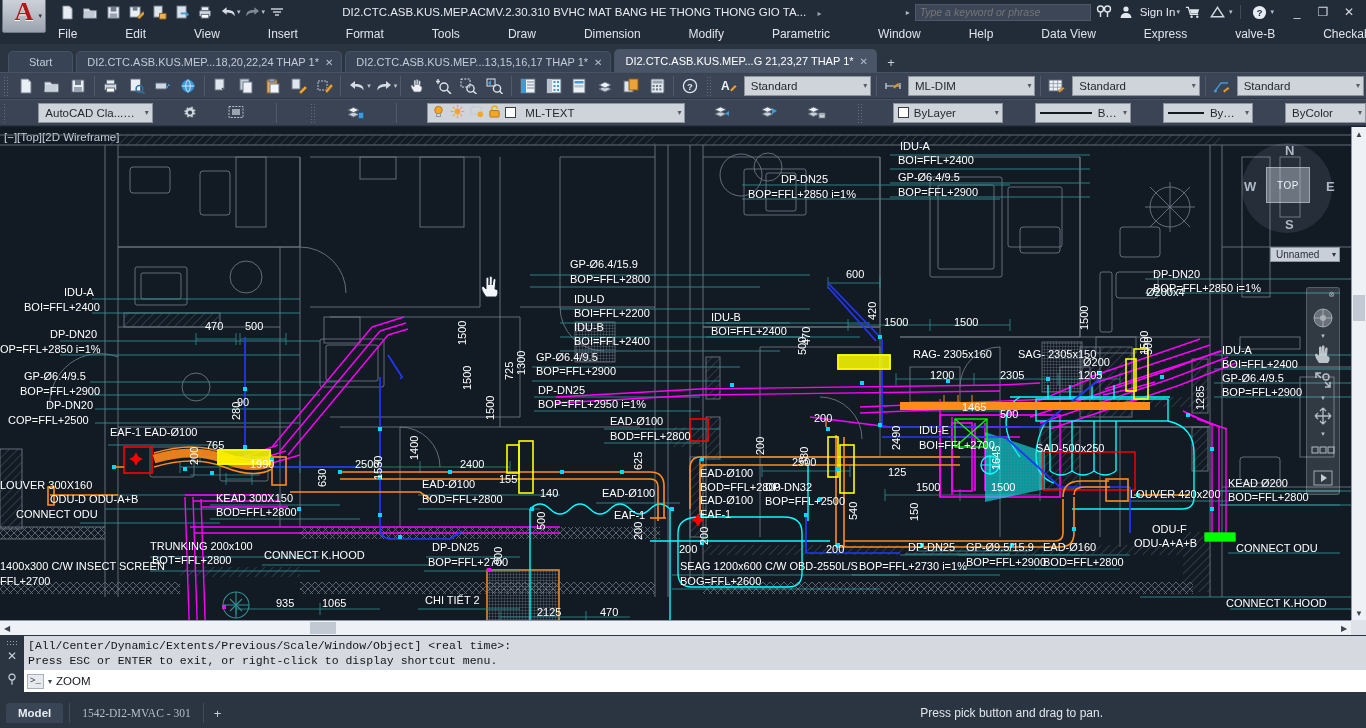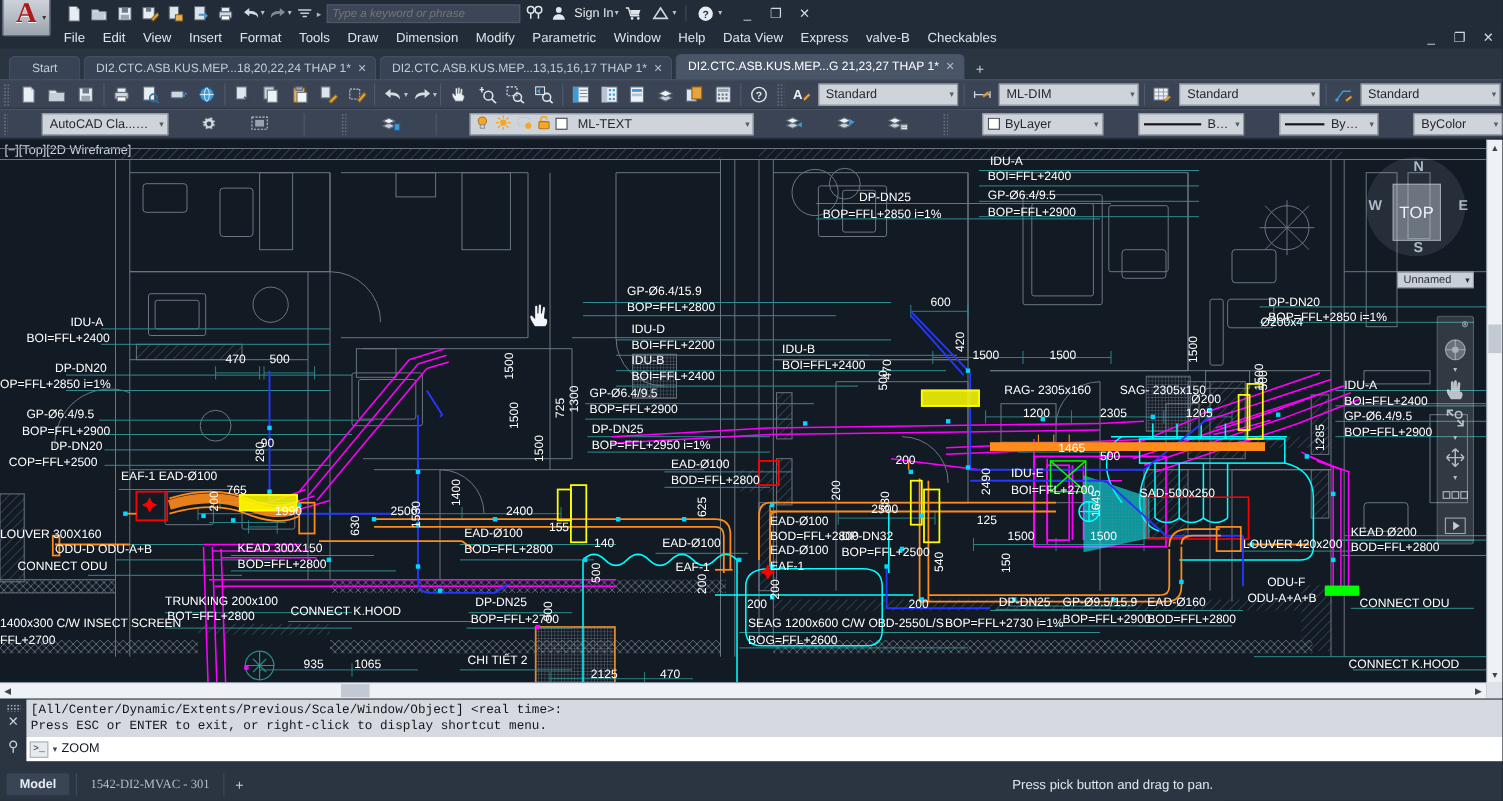--- a/index.html
+++ b/index.html
@@ -56,21 +56,21 @@
   .tright .ti{ width:20px; height:19px; display:flex; align-items:center; justify-content:center; }
   .signin{ color:#e7ebf1; font-size:11.5px; }
   .vsep{ width:1px; height:14px; background:#414b5b; margin:0 4px; }
   .wbtns{ display:flex; align-items:center; margin-left:6px; }
   .wbtn{ width:26px; height:22px; display:flex; align-items:center; justify-content:center;
          color:#d4dae3; font-size:12px; }
 
   
   .menubar{
     position:absolute; left:0; top:24px; width:1366px; height:20px;
-    background:#222b38; display:flex; align-items:center; padding-left:50px;
+    background:#222b38; display:flex; align-items:center; padding-left:50px;gap:32px;
   }
   .menuitem{
     padding:2px 8px; color:#dfe4eb; font-size:12px; white-space:nowrap; cursor:default;
   }
   .menubar-right{ margin-left:auto; display:flex; align-items:center; }
 
   
   .doctabs{
     position:absolute; left:0; top:47px; width:1366px; height:25px;
     background:#2b3441; display:flex; align-items:flex-end; padding-left:8px;
@@ -131,24 +131,24 @@
   }
   .cad-svg{ position:absolute; left:0; top:0; }
 
   
   .viewcube{ position:absolute; right:22px; top:8px; width:104px; height:104px; }
   .vc-ring{
     position:absolute; left:2px; top:8px; width:90px; height:90px; border-radius:50%;
     background:rgba(190,200,215,.12);
   }
   .vc-top{
-    position:absolute; left:26px; top:32px; width:44px; height:52px;
+    position:absolute; left:26px; top:32px; width:44px; height:36px;
     background:rgba(205,214,227,.42); border:1px solid rgba(225,232,240,.45);
     display:flex; align-items:center; justify-content:center;
-    font-size:15px; color:#eef2f7; letter-spacing:.5px;
+    font-size:10px; color:#eef2f7; letter-spacing:.5px;
   }
   .vc-n,.vc-s,.vc-e,.vc-w{ position:absolute; color:#aeb8c6; font-size:13px; font-weight:bold; }
   .vc-n{ left:45px; top:8px; } .vc-s{ left:45px; top:82px; }
   .vc-w{ left:4px; top:44px; } .vc-e{ left:86px; top:44px; }
   .vc-name{
     position:absolute; right:4px; top:116px; width:70px; height:15px;
     background:#c9cfd8; border:1px solid #8e959e; color:#2b3038;
     font-size:10px; display:flex; align-items:center; justify-content:space-between;
     padding:0 3px 0 5px;
   }
@@ -314,20 +314,24 @@
           </svg>
       </div>
       <span class="qcaret">▾</span>
       <div class="qicon">
         <svg width="14" height="12" viewBox="0 0 14 12">
             <path d="M1 3h12M3 6h8M5 9h4" stroke="#c6cdd7" stroke-width="1.4" fill="none"></path>
           </svg>
       </div>
     </div>
 
+    <div class="titletext">
+      <span>DI2.CTC.ASB.KUS.MEP.ACMV.2.30.310 BVHC MAT BANG HE THONG THONG GIO TA...</span>
+      <span class="tcaret">▸</span>
+    </div>
 
     <div class="tsearch">
       <span class="expander">▸</span>
       <input class="searchbox" value="" placeholder="Type a keyword or phrase" style="">
       <div class="ti">
         <svg width="16" height="14" viewBox="0 0 16 14">
             <circle cx="4.5" cy="5" r="3" fill="none" stroke="#dfe5ec" stroke-width="1.4"></circle>
             <circle cx="11.5" cy="5" r="3" fill="none" stroke="#dfe5ec" stroke-width="1.4"></circle>
             <path d="M4.5 8v5M11.5 8v5" stroke="#dfe5ec" stroke-width="1.4"></path>
           </svg>

